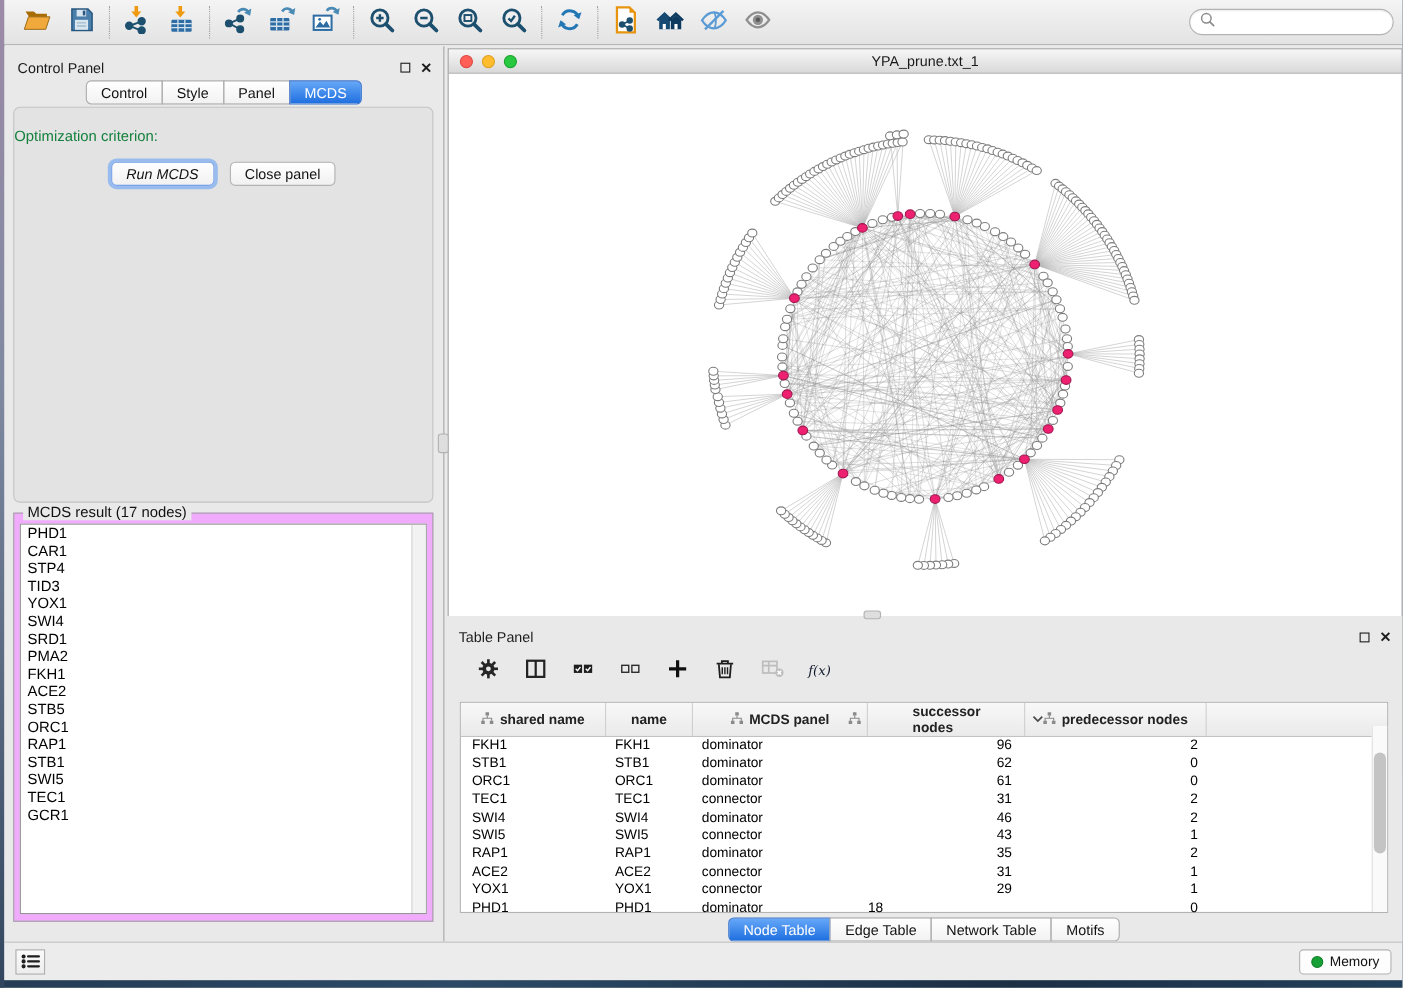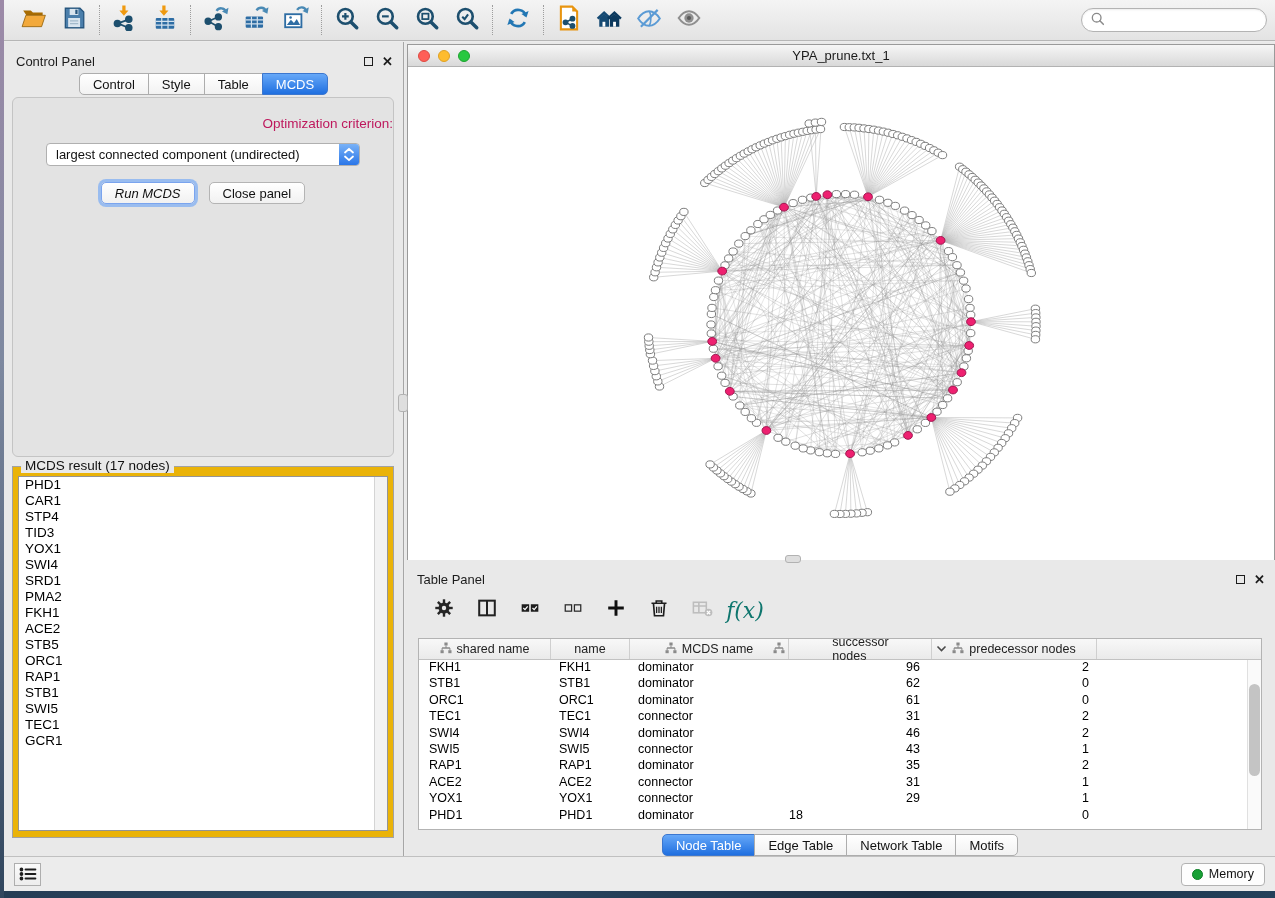--- a/index.html
+++ b/index.html
@@ -31,32 +31,32 @@
 
   .seg-tabs { display:flex; justify-content:center; margin-top:5px; }
   .seg { height:22px; padding:0 13px; background:linear-gradient(#ffffff,#f2f2f2); border:1px solid #adadad;
     font-size:13px; display:flex; align-items:center; margin-left:-1px; color:#111; }
   .seg:first-child { border-radius:5px 0 0 5px; margin-left:0; }
   .seg:last-child { border-radius:0 5px 5px 0; }
   .seg.sel { background:linear-gradient(#66a8f8,#1f6fe0); color:#fff; border-color:#3c77cf; }
 
   #mcds-pane { position:absolute; left:8px; right:9px; top:55px; height:360px;
     background:#e3e3e3; border:1px solid #c4c4c4; border-radius:6px; }
-  #opt-label { text-align:right; margin-top:18px; font-size:13.5px; color:#be185d; }
+  #opt-label { text-align:left; margin-top:18px; font-size:13.5px; color:#15803d; }
   #criterion-select { width:314px; height:23px; margin:12px auto 0; background:#fff; border:1px solid #b0b0b0;
     border-radius:4px; display:flex; align-items:center; padding-left:9px; font-size:13px; color:#111; }
   .spinner { margin-left:auto; width:20px; height:21px; border-radius:0 3px 3px 0;
     background:linear-gradient(#79b2f7,#2a76e8); display:flex; align-items:center; justify-content:center; }
   #btn-row { display:flex; justify-content:center; gap:14px; margin-top:16px; }
   .mac-btn { height:22px; padding:0 13px; font-size:13px; color:#111; background:linear-gradient(#ffffff,#f1f1f1);
     border:1px solid #b4b4b4; border-radius:5px; display:flex; align-items:center; }
   .mac-btn.focused { border-color:#7aa4ee; box-shadow:0 0 0 3px rgba(92,156,250,.55);font-style:italic; }
 
   #result-group { position:absolute; left:8px; right:9px; top:424px; height:372px;
-    border:1px solid #a2a2a2; background:#eab308; }
+    border:1px solid #a2a2a2; background:#f0abfc; }
   #result-legend { position:absolute; top:-9px; left:8px; background:#e9e9e9; padding:0 4px; font-size:13.5px; color:#111; }
   #result-list { position:absolute; left:5px; right:5px; top:9px; bottom:6px; background:#fff;
     border:1px solid #949494; overflow:hidden; }
   .result-item { font-size:13.5px; line-height:16px; padding-left:6px; color:#000; }
   #result-scroll { position:absolute; right:0; top:0; bottom:0; width:13px; background:#f2f2f2; border-left:1px solid #d4d4d4; }
 
   
   #right-area { position:absolute; left:401px; top:42px; right:0; bottom:35px; background:#e9e9e9; }
   #net-frame { position:absolute; left:2px; top:2px; width:868px; height:660px; border:1px solid #9a9a9a; }
   #net-titlebar { height:22px; background:linear-gradient(#f6f6f6,#d9d9d9); border-bottom:1px solid #b2b2b2;
@@ -67,21 +67,21 @@
   .light.yellow { background:#febc2e; border:1px solid #dfa123; }
   .light.green { background:#28c840; border:1px solid #1da32f; }
   #net-title { margin:0 auto; font-size:13px; color:#1a1a1a; }
   #net-canvas { height:493px; background:#fff; }
 
   
   #table-panel { position:absolute; left:0; right:0; top:518px; bottom:0; background:#e9e9e9; }
   #tbl-toolbar { position:absolute; left:0; right:0; top:28px; height:44px; display:flex; align-items:center; padding-left:26px; gap:17px; }
   .tt-btn { width:26px; height:26px; display:flex; align-items:center; justify-content:center; }
   #table-wrap { position:absolute; left:13px; right:13px; top:78px; height:192px; background:#fff; border:1px solid #b3b3b3; }
-  #tbl-header { display:flex; height:21px; background:linear-gradient(#f8f8f8,#eaeaea); border-bottom:1px solid #c2c2c2; }
+  #tbl-header { display:flex; height:31px; background:linear-gradient(#f8f8f8,#eaeaea); border-bottom:1px solid #c2c2c2;font-weight:bold; }
   .hcell { display:flex; align-items:center; justify-content:center; gap:5px; font-size:12.5px; color:#222;
     border-right:1px solid #cfcfcf; }
   .trow { display:flex; height:16.4px; }
   .tcell { font-size:12.5px; color:#000; white-space:nowrap; overflow:hidden; }
   #tbl-scroll { position:absolute; right:0; top:21px; bottom:0; width:14px; background:#fafafa; border-left:1px solid #e0e0e0; }
   #tbl-thumb { position:absolute; right:1.5px; top:24px; width:11px; height:92px; background:#c4c4c4; border-radius:6px; }
   #footer-tabs { position:absolute; left:0; right:0; top:274px; display:flex; justify-content:center; }
 
   
   #status-bar { position:absolute; left:0; right:0; bottom:0; height:35px; background:#ececec; border-top:1px solid #c0c0c0;
@@ -267,34 +267,26 @@
     <div class="panel-titlebar">
       <span>Control Panel</span>
       <span class="win-btns">
         <span class="float-box"></span>
         <span class="close-x">✕</span>
       </span>
     </div>
     <div class="seg-tabs" id="cp-tabs">
         <div class="seg">Control</div>
         <div class="seg">Style</div>
-        <div class="seg">Table</div>
+        <div class="seg">Panel</div>
         <div class="seg sel">MCDS</div>
       </div>
 
     <div id="mcds-pane">
       <div id="opt-label">Optimization criterion:</div>
-      <div id="criterion-select">
-        <span>largest connected component (undirected)</span>
-        <span class="spinner">
-          <svg width="12" height="15" viewBox="0 0 12 15">
-              <path d="M2 5.5L6 1.8l4 3.7M2 9.5l4 3.7 4-3.7" stroke="#ffffff" stroke-width="1.8" fill="none" stroke-linecap="round" stroke-linejoin="round"></path>
-            </svg>
-        </span>
-      </div>
       <div id="btn-row">
         <div class="mac-btn focused">Run MCDS</div>
         <div class="mac-btn">Close panel</div>
       </div>
     </div>
 
     <div id="result-group">
       <div id="result-legend">MCDS result (17 nodes)</div>
       <div id="result-list">
         <div class="result-item">PHD1</div>
@@ -1156,21 +1148,21 @@
           </div>
           <div class="tt-btn">
             <span><svg width="23" height="23" viewBox="0 0 24 24">
                 <rect x="2.5" y="5.5" width="13.5" height="11" fill="none" stroke="#bdbdbd" stroke-width="1.6"></rect>
                 <path d="M2.5 9.5h13.5M8.2 5.5v11" stroke="#bdbdbd" stroke-width="1.6"></path>
                 <circle cx="18.3" cy="16.2" r="4" fill="#bdbdbd"></circle>
                 <path d="M16.6 14.5l3.4 3.4M20 14.5l-3.4 3.4" stroke="#fff" stroke-width="1.4"></path>
               </svg></span>
           </div>
           <div class="tt-btn">
-            <span><span style="font-family:'DejaVu Serif',serif;font-style:italic;font-size:22px;color:#0f766e;">f(x)</span></span>
+            <span><span style="font-family:'DejaVu Serif',serif;font-style:italic;font-size:12px;color:#0f172a;">f(x)</span></span>
           </div>
         </div>
       <div id="table-wrap">
         <div id="tbl-header">
             <div class="hcell" style="width: 132px;">
               <span><svg width="12" height="12" viewBox="0 0 12 12">
                   <rect x="4.4" y="0.5" width="3.2" height="3" fill="#8a8a8a"></rect>
                   <rect x="0.5" y="8.2" width="3.2" height="3" fill="#8a8a8a"></rect>
                   <rect x="8.3" y="8.2" width="3.2" height="3" fill="#8a8a8a"></rect>
                   <path d="M6 3.5v2.5M2.1 8.2V6h7.8v2.2M2.1 6h7.8" stroke="#8a8a8a" stroke-width="1" fill="none"></path>
@@ -1180,21 +1172,21 @@
             <div class="hcell" style="width: 79px;">
               <span>name</span>
             </div>
             <div class="hcell" style="width: 159px;">
               <span><svg width="12" height="12" viewBox="0 0 12 12">
                   <rect x="4.4" y="0.5" width="3.2" height="3" fill="#8a8a8a"></rect>
                   <rect x="0.5" y="8.2" width="3.2" height="3" fill="#8a8a8a"></rect>
                   <rect x="8.3" y="8.2" width="3.2" height="3" fill="#8a8a8a"></rect>
                   <path d="M6 3.5v2.5M2.1 8.2V6h7.8v2.2M2.1 6h7.8" stroke="#8a8a8a" stroke-width="1" fill="none"></path>
                 </svg></span>
-              <span>MCDS name</span>
+              <span>MCDS panel</span>
             </div>
             <div class="hcell" style="width: 143px; gap: 47px;">
               <span><svg width="12" height="12" viewBox="0 0 12 12">
                   <rect x="4.4" y="0.5" width="3.2" height="3" fill="#8a8a8a"></rect>
                   <rect x="0.5" y="8.2" width="3.2" height="3" fill="#8a8a8a"></rect>
                   <rect x="8.3" y="8.2" width="3.2" height="3" fill="#8a8a8a"></rect>
                   <path d="M6 3.5v2.5M2.1 8.2V6h7.8v2.2M2.1 6h7.8" stroke="#8a8a8a" stroke-width="1" fill="none"></path>
                 </svg></span>
               <span>successor nodes</span>
               <span><svg width="11" height="9" viewBox="0 0 11 9">

